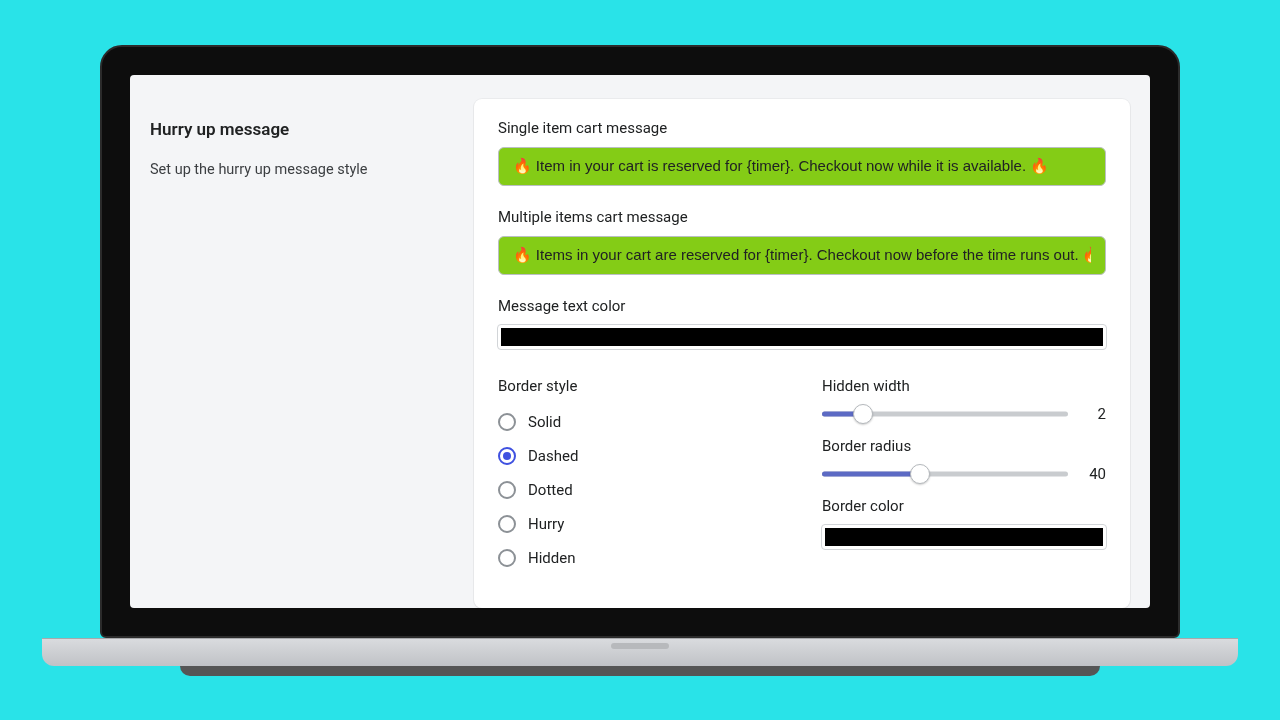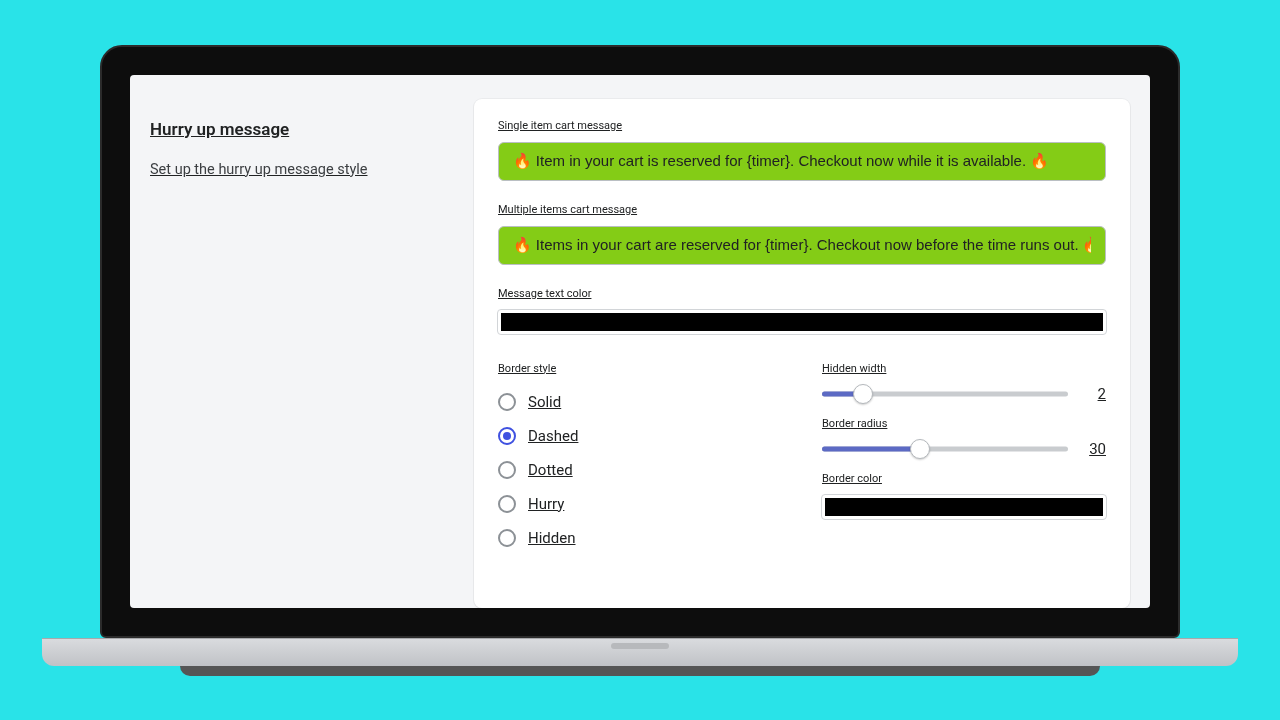--- a/index.html
+++ b/index.html
@@ -52,39 +52,38 @@
   }
 
   
   .app {
     display: flex;
     padding: 24px 20px 0 20px;
     height: 100%;
     gap: 24px;
     color: #202223;
     font-size: 15px;
-    text-decoration: underline;
   }
   .sidebar {
     flex: 0 0 300px;
     padding: 20px 0 0 0;
   }
   .sidebar h2 { font-size: 17px; font-weight: 600; }
   .sidebar p { margin-top: 22px; color: #3c3f42; font-size: 14.5px; }
 
   .card {
     flex: 1;
     background: #fff;
     border-radius: 8px;
     box-shadow: 0 1px 2px rgba(0,0,0,.06), 0 0 0 1px rgba(0,0,0,.04);
     padding: 20px 24px;
     overflow: hidden;
   }
 
-  .field-label { font-size: 11px; color: #202223; margin-bottom: 10px; margin-top: 8px; }
+  .field-label { font-size: 15px; color: #202223; margin-bottom: 10px; margin-top: 8px; }
   .field-label:first-child { margin-top: 0; }
 
   .text-input {
     width: 100%;
     border: 1px solid #babfc3;
     border-radius: 6px;
     padding: 10px 14px;
     font-size: 15px;
     background: #84cc16;
     color: #202223;
@@ -211,21 +210,21 @@
                   <div class="slider-val">2</div>
                 </div>
 
                 <div class="field-label">Border radius</div>
                 <div class="slider-wrap">
                   <div class="slider" id="slider-radius">
                     <div class="track"></div>
                       <div class="fill" style="width: 40%;"></div>
                       <div class="thumb" style="left: 40%;"></div>
                   </div>
-                  <div class="slider-val">30</div>
+                  <div class="slider-val">40</div>
                 </div>
 
                 <div class="field-label">Border color</div>
                 <div class="color-swatch"></div>
               </div>
 
             </div>
 
           </section>
 

